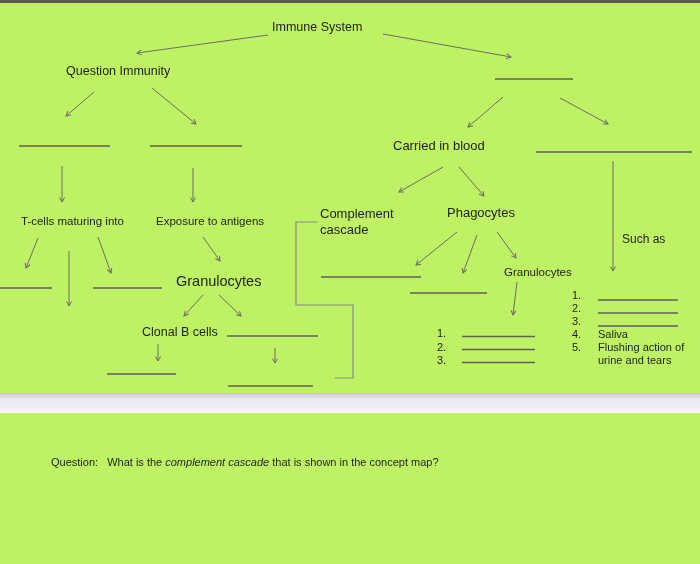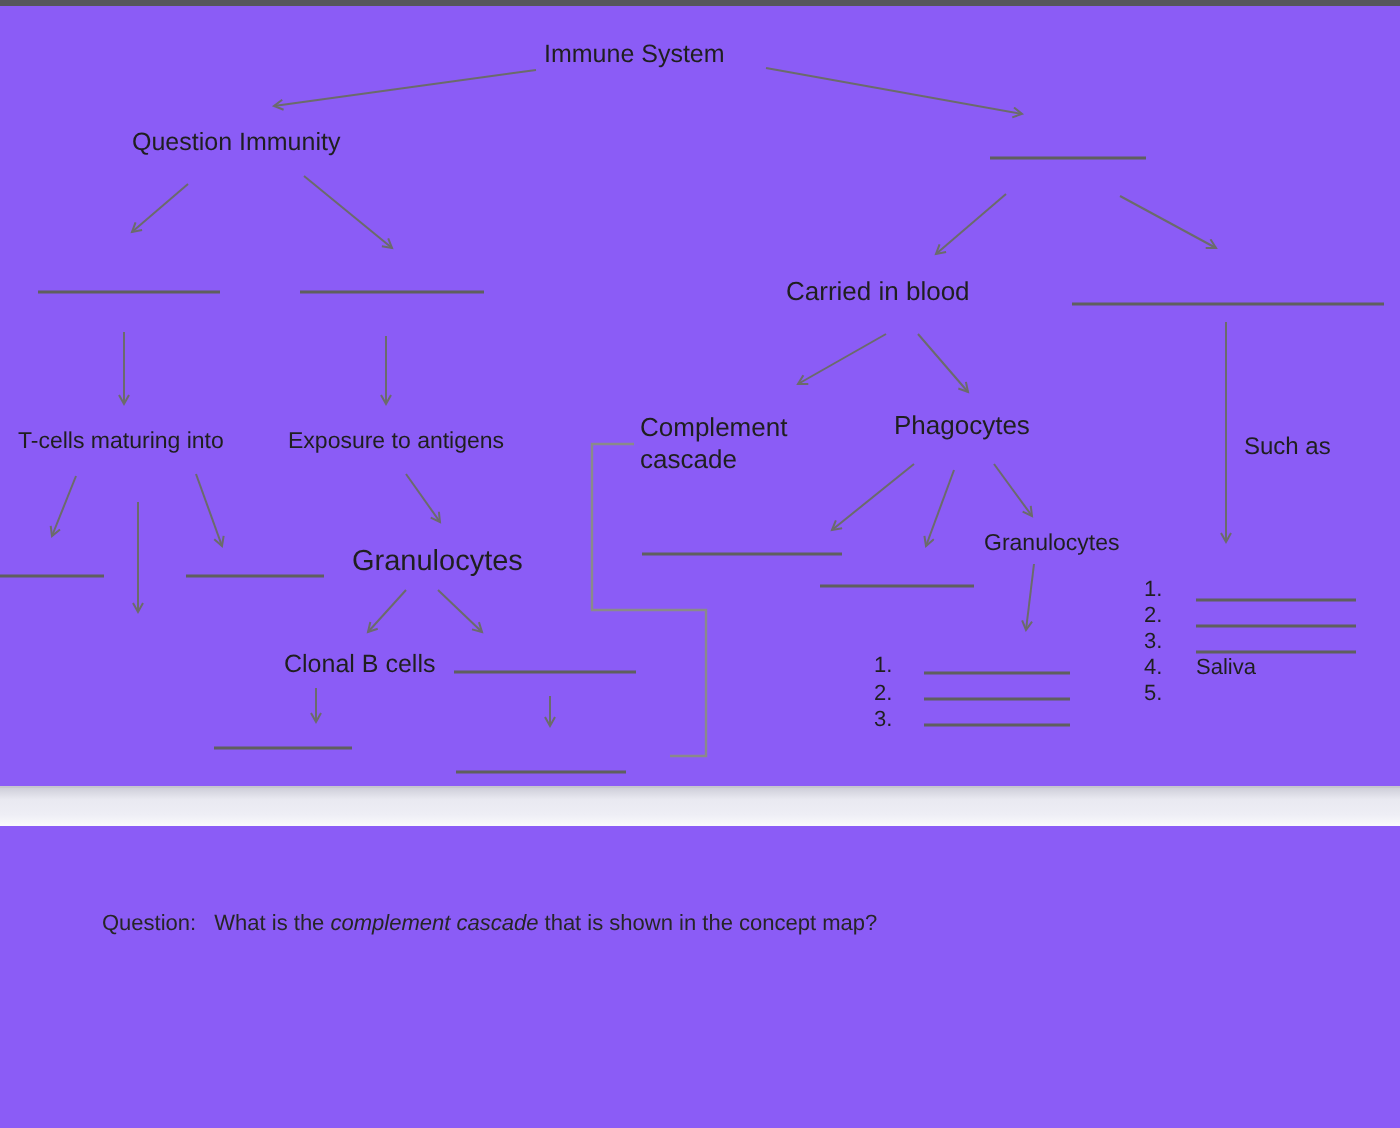--- a/index.html
+++ b/index.html
@@ -1,28 +1,28 @@
 <!DOCTYPE html>
 <html><head>
 <meta charset="utf-8">
 <style>
   html,body{margin:0;padding:0;background:#ffffff;}
   .canvas{
-    position:relative;width:700px;height:564px;background:#8b5cf6;overflow:hidden;
+    position:relative;width:700px;height:564px;background:#bef264;overflow:hidden;
     font-family:"Liberation Sans", sans-serif;color:#1f1f1f;
   }
   .topbar{position:absolute;left:0;top:0;width:700px;height:3px;background:#56565c;}
   .divider{position:absolute;left:0;top:393px;width:700px;height:19px;
     background:linear-gradient(180deg,#cfcfda 0%,#e9e9f1 30%,#eeeef5 70%,#fafafc 100%);
     border-top:1px solid #c6c6d0;}
   svg.connectors{position:absolute;left:0;top:0;}
   .lbl{position:absolute;white-space:nowrap;line-height:1.18;}
   .wrap{white-space:normal;}
   .s11{font-size:11px;}
-  .s115{font-size:11.5px;}
+  .s115{font-size:11.5px;margin-left:12px;}
   .s12{font-size:12px;}
   .s125{font-size:12.5px;}
   .s13{font-size:13px;}
   .s145{font-size:14.5px;}
   .question{position:absolute;left:19px;top:456px;font-size:11px;color:#262626;white-space:nowrap;margin-left:32px;}
   .question .qprefix{margin-right:6px;}
 </style>
 </head>
 <body>
 
@@ -85,35 +85,36 @@
     <polyline points="317,222 296,222 296,305 353,305 353,378 335,378" fill="none" stroke="#8a8a8a" stroke-width="1.2"></polyline>
   </svg>
 
   <div class="lbl s125" style="left:272px;top:20px">Immune System</div>
   <div class="lbl s125" style="left:66px;top:64px">Question Immunity</div>
   <div class="lbl s13" style="left:393px;top:138px">Carried in blood</div>
   <div class="lbl s115" style="left:9px;top:215px">T-cells maturing into</div>
   <div class="lbl s115" style="left:144px;top:215px">Exposure to antigens</div>
   <div class="lbl s13 wrap" style="left:320px;top:206px;width:90px;line-height:16px">Complement cascade</div>
   <div class="lbl s13" style="left:447px;top:205px">Phagocytes</div>
-  <div class="lbl s12" style="left:622px;top:216px">Such as</div>
+  <div class="lbl s12" style="left:622px;top:232px">Such as</div>
   <div class="lbl s145" style="left:176px;top:273px">Granulocytes</div>
   <div class="lbl s115" style="left:492px;top:266px">Granulocytes</div>
   <div class="lbl s125" style="left:142px;top:325px">Clonal B cells</div>
 
   <div class="lbl s11" style="left:437px;top:327px">1.</div>
   <div class="lbl s11" style="left:437px;top:340.5px">2.</div>
   <div class="lbl s11" style="left:437px;top:353.5px">3.</div>
 
   <div class="lbl s11" style="left:572px;top:289px">1.</div>
   <div class="lbl s11" style="left:572px;top:302px">2.</div>
   <div class="lbl s11" style="left:572px;top:315px">3.</div>
   <div class="lbl s11" style="left:572px;top:328px">4.</div>
   <div class="lbl s11" style="left:572px;top:341px">5.</div>
   <div class="lbl s11" style="left:598px;top:328px">Saliva</div>
+  <div class="lbl s11 wrap" style="left:598px;top:341px;width:92px;line-height:13px">Flushing action of urine and tears</div>
 
   <div class="divider"></div>
 
   <div class="question">
     <span class="qprefix">Question:</span>
     <span>What is the</span>
     <i>complement cascade</i>
     <span>that is shown in the concept map?</span>
   </div>
 </div>

